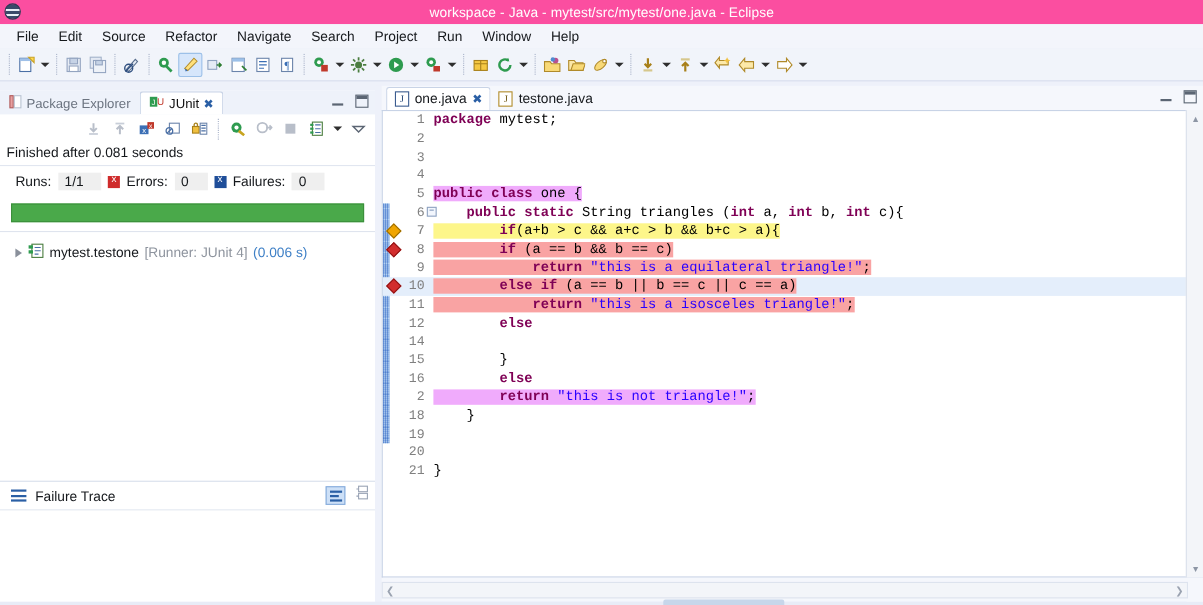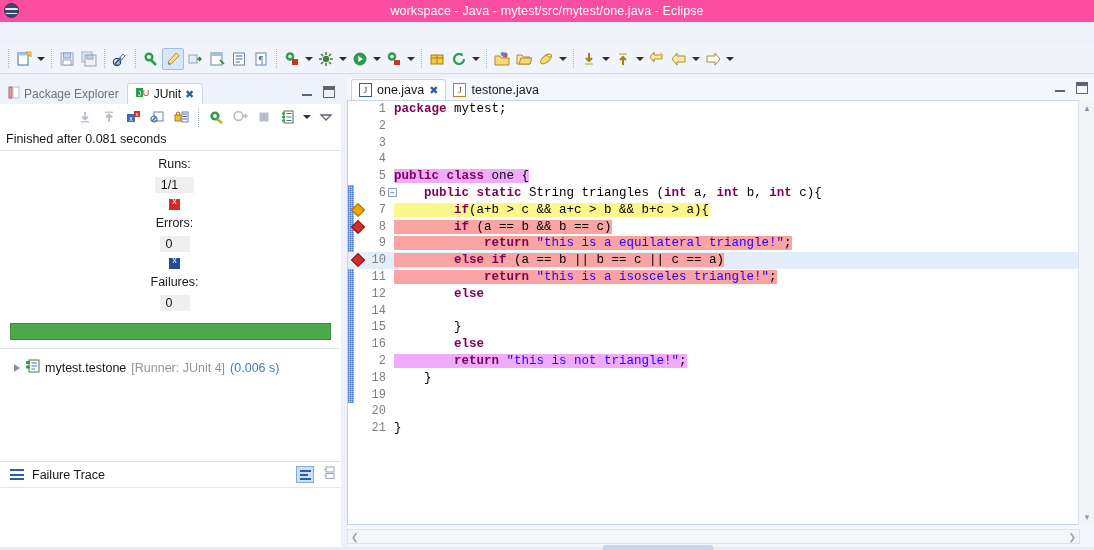--- a/index.html
+++ b/index.html
@@ -101,21 +101,21 @@
     justify-content: flex-end; padding-right: 4px; gap: 2px;
   }
   .jbtn { width: 22px; height: 20px; display:flex; align-items:center; justify-content:center; }
 
   .finished-line {
     padding: 2px 6px 4px 6px; font-size: 12.5px; color: #15181c;
     border-bottom: 1px solid #e1e6f0;
   }
   .counters {
     display: flex; align-items: center; padding: 6px 6px 6px 14px;
-    font-size: 12.5px; color: #15181c; gap: 6px; flex-direction: column;
+    font-size: 12.5px; color: #15181c; gap: 6px;
   }
   .counters .lbl { font-weight: normal; }
   .counters .val {
     background: #efefef; padding: 1px 16px 1px 6px; min-width: 30px;
   }
   .sqicon { width: 11px; height: 11px; display:inline-block; position: relative; }
   .sqicon.err { background: #cf2b2b; }
   .sqicon.fail { background: #1f4e99; }
   .sqicon::after {
     content: "x"; position: absolute; left: 0; top: -3px; width: 11px;
@@ -132,21 +132,21 @@
   }
   .twisty {
     width: 0; height: 0; border-top: 4px solid transparent;
     border-bottom: 4px solid transparent; border-left: 6px solid #8a909b;
   }
   .treerow .name { color: #15181c; }
   .treerow .runner { color: #8e949e; }
   .treerow .time { color: #3d7fc6; }
 
   .failtrace {
-    position: absolute; left: 0; bottom: 0; width: 341px; height: 90px;
+    position: absolute; left: 0; bottom: 0; width: 341px; height: 114px;
     background: #ffffff; border-top: 1px solid #d8dfec;
   }
   .ft-header {
     height: 26px; display: flex; align-items: center; padding: 0 6px 0 10px;
     border-bottom: 1px solid #e3e8f1;
   }
   .ft-title { font-size: 12.5px; color: #15181c; margin-left: 8px; }
   .hamb { width: 14px; height: 11px; display: flex; flex-direction: column; justify-content: space-between; }
   .hamb i { display: block; height: 2px; background: #2a5fa5; }
   .ft-ctl { margin-left: auto; display: flex; gap: 5px; align-items: center; }
@@ -265,20 +265,32 @@
 
 <div id="app">
 
   <div class="titlebar">
     <div class="applogo">
         <div class="disc"></div>
       </div>
     <div class="title">workspace - Java - mytest/src/mytest/one.java - Eclipse</div>
   </div>
 
+  <div class="menubar">
+    <div class="mi">File</div>
+    <div class="mi">Edit</div>
+    <div class="mi">Source</div>
+    <div class="mi">Refactor</div>
+    <div class="mi">Navigate</div>
+    <div class="mi">Search</div>
+    <div class="mi">Project</div>
+    <div class="mi">Run</div>
+    <div class="mi">Window</div>
+    <div class="mi">Help</div>
+  </div>
 
   <div class="toolbar">
     <div class="tb-sep"></div>
     <div class="tbtn">
       <svg width="16" height="16" viewBox="0 0 16 16">
           <rect x="2" y="2" width="10" height="12" fill="#fff" stroke="#4a6fa5"></rect>
           <rect x="2" y="2" width="10" height="2.5" fill="#9fc0e8"></rect>
           <path d="M10 1 l5 0 0 5z" fill="#ffd84d" stroke="#c9a227"></path>
         </svg>
     </div>

